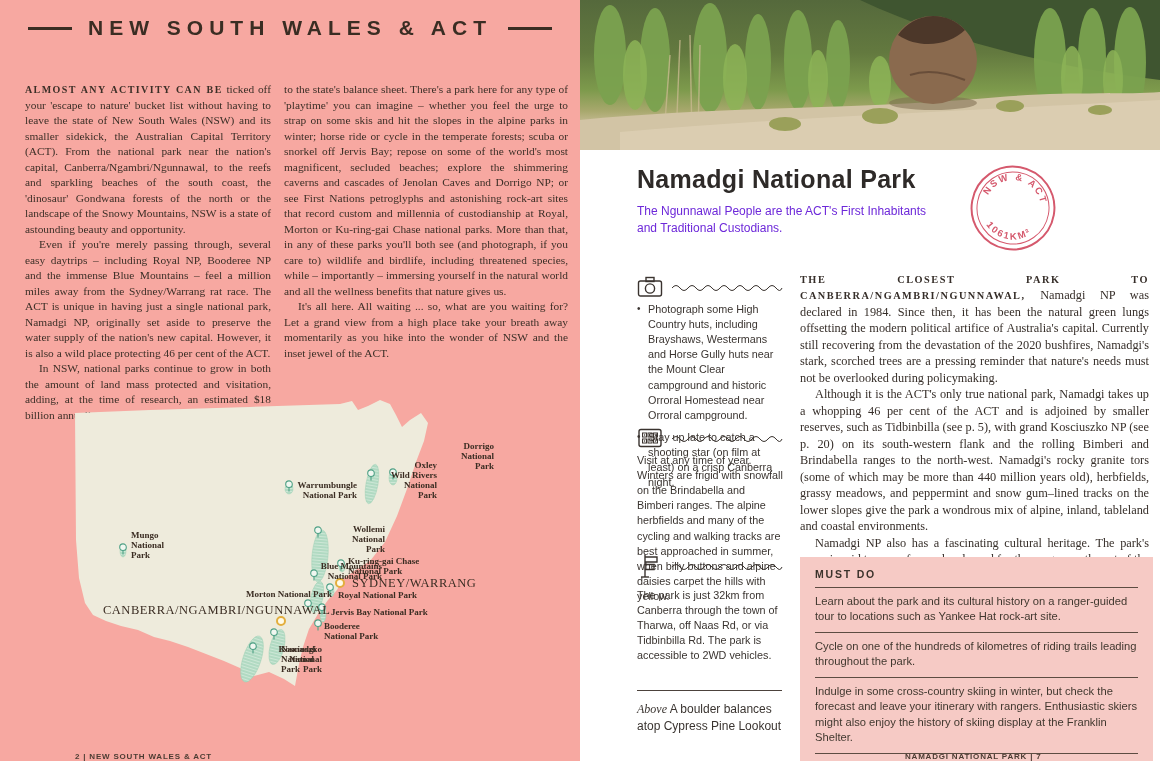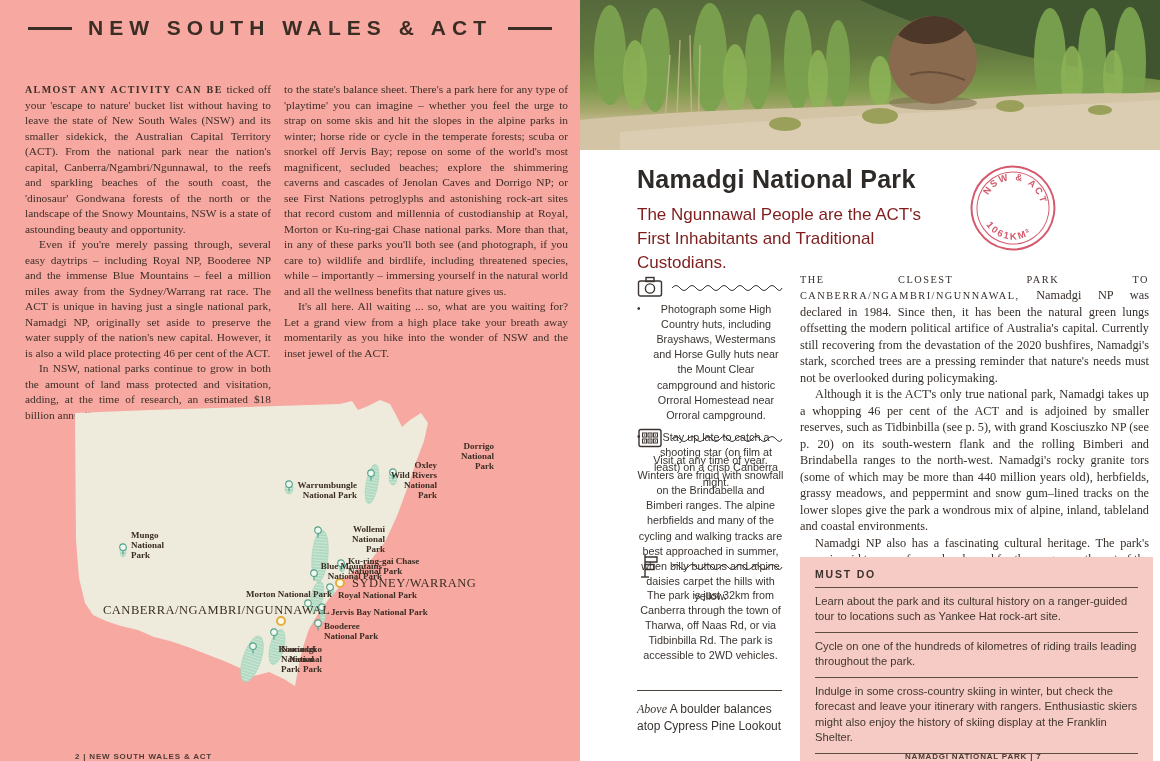--- a/index.html
+++ b/index.html
@@ -24,39 +24,39 @@
              white-space:pre-line;}
   .map-label.r{text-align:right;}
   .city-label{position:absolute;font-size:12.5px;letter-spacing:0.5px;color:#3b2d23;white-space:nowrap;}
   
   #right-page{left:580px;top:0;width:580px;height:761px;background:#ffffff;overflow:hidden;}
   #photo{left:0;top:0;width:580px;height:150px;overflow:hidden;
          background:linear-gradient(180deg,#55693c 0%,#63793f 35%,#7d9a4c 60%,#a8a86d 74%,#cfc2a0 85%,#d8cbaa 100%);}
   .rp-title{left:57px;top:165px;font-family:"Liberation Sans",sans-serif;font-weight:bold;
             font-size:25px;color:#2e2a28;letter-spacing:0.3px;}
   .rp-subtitle{left:57px;top:203px;width:310px;font-family:"Liberation Sans",sans-serif;
-               font-size:17px;line-height:1.42;color:#7f1d1d;}
+               font-size:12px;line-height:1.42;color:#6d28d9;}
   #stamp{left:388px;top:163px;width:90px;height:90px;transform:rotate(10deg);}
   
   .sb{font-family:"Liberation Sans",sans-serif;color:#3a3430;}
   .sb-head{position:absolute;display:flex;align-items:center;gap:8px;width:146px;}
-  .sb-text{position:absolute;width:147px;font-size:10.8px;line-height:1.4;text-align:center;}
+  .sb-text{position:absolute;width:147px;font-size:10.8px;line-height:1.4;}
   ul.tips{margin:0;padding:0;list-style:none;}
   ul.tips li{position:relative;padding-left:11px;margin-bottom:7px;}
   ul.tips li::before{content:"•";position:absolute;left:0;top:0;font-size:10px;}
   .sb-divider{position:absolute;left:57px;top:690px;width:145px;border-top:1px solid #4c423c;}
   .caption{position:absolute;left:57px;top:701px;width:150px;font-size:12px;line-height:1.4;
            color:#3a3430;font-family:"Liberation Sans",sans-serif;}
   .caption .cap-label{font-family:"Liberation Serif",serif;font-style:italic;}
   
   .main-col{left:220px;top:271px;width:349px;font-size:12.3px;line-height:1.34;color:#362e29;
             text-align:justify;}
   .main-col p{margin:0;}
   .main-col p + p{text-indent:15px;}
-  .mc-lead{letter-spacing:1.5px;font-size:10.3px;font-weight:normal;}
+  .mc-lead{letter-spacing:1.5px;font-size:10.3px;font-weight:bold;}
   
   .must-do{left:220px;top:557px;width:353px;background:#f6cac5;box-sizing:border-box;
            padding:11px 15px 4px 15px;font-family:"Liberation Sans",sans-serif;color:#41382f;}
   .md-title{font-size:10.5px;font-weight:bold;letter-spacing:1.8px;color:#3c332c;
             padding-bottom:7px;border-bottom:1px solid #5d4c42;}
   .md-item{font-size:11.2px;line-height:1.38;padding:6px 0 7px 0;border-bottom:1px solid #5d4c42;}
   
   .footer{position:absolute;top:752px;font-family:"Liberation Sans",sans-serif;font-weight:bold;
           font-size:8px;letter-spacing:0.8px;color:#4c3c33;white-space:nowrap;}
   #footer-left{left:75px;}

